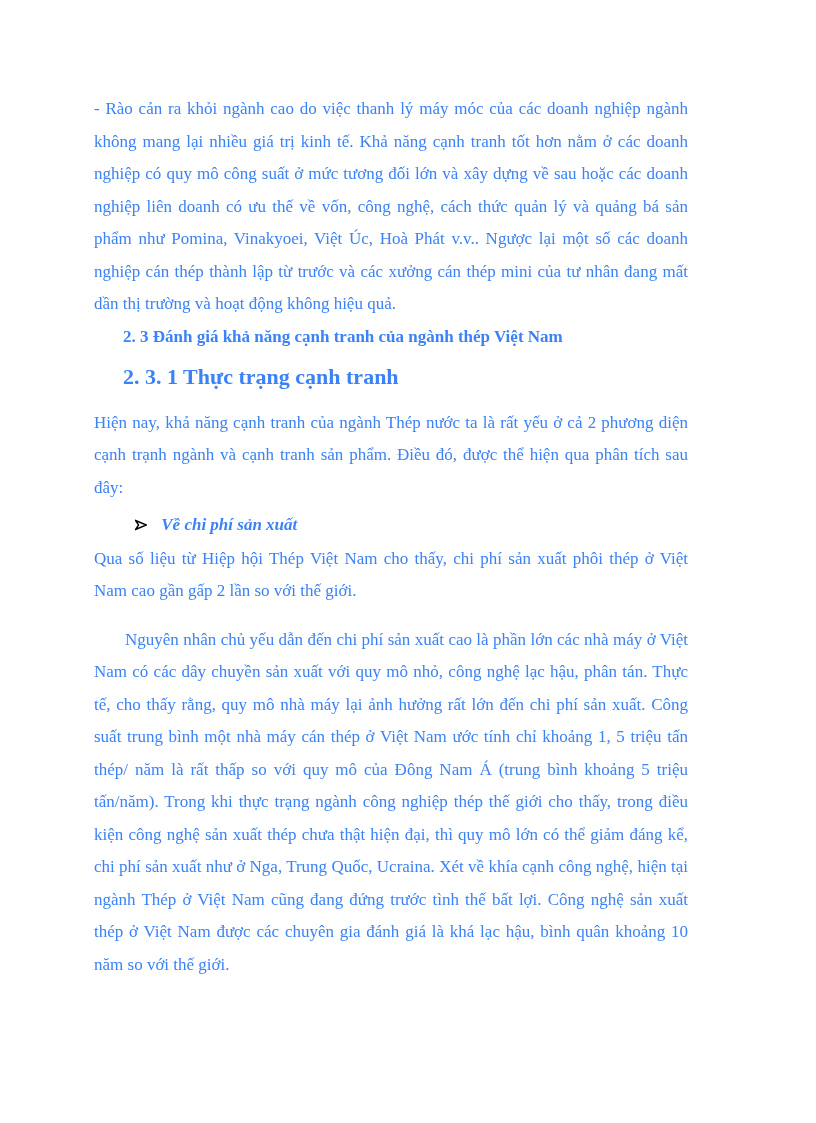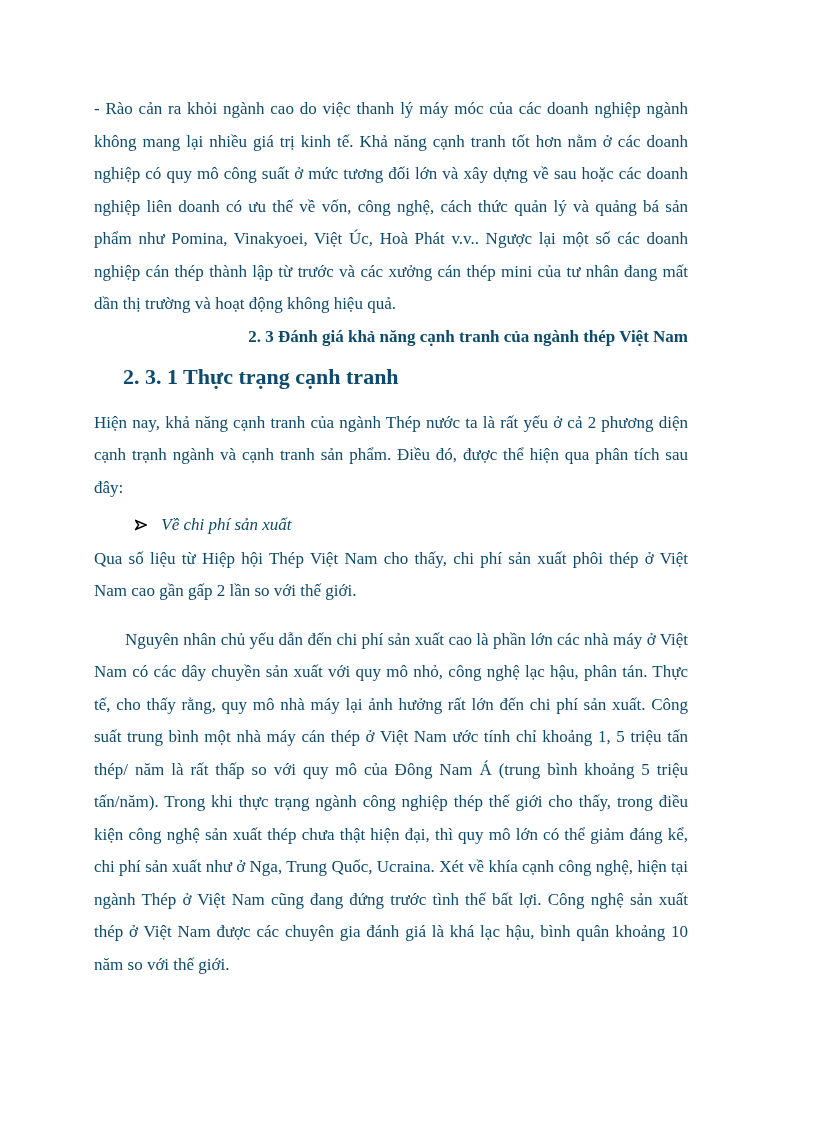--- a/index.html
+++ b/index.html
@@ -7,38 +7,38 @@
     padding: 0;
     background: #ffffff;
   }
   .page {
     position: relative;
     box-sizing: border-box;
     width: 776px;
     height: 1123px;
     margin: 0;
     background: #ffffff;
-    color: #0c4a6e;
+    color: #3b82f6;
     font-family: "Liberation Serif", "DejaVu Serif", serif;
     font-size: 17px;
     line-height: 32.5px;
     text-align: justify;
     padding: 93px 88px 40px 94px;
     overflow: hidden;
   }
   .para {
     margin: 0;
   }
   .section-heading {
     margin: 0;
     padding-left: 29px;
     font-weight: bold;
     font-size: 17px;
     line-height: 32.5px;
-    text-align: right;
+    text-align: left;
   }
   .subsection-heading {
     margin: 8px 0 0 0;
     padding-left: 29px;
     font-weight: bold;
     font-size: 22px;
     line-height: 32.5px;
     text-align: left;
   }
   .para-after-heading {
@@ -49,21 +49,21 @@
     padding-left: 41px;
     text-align: left;
   }
   .bullet-arrow {
     display: inline-block;
     width: 12px;
     margin-right: 10px;
     vertical-align: -1px;
   }
   .bullet-text {
-    font-weight: normal;
+    font-weight: bold;
     font-style: italic;
   }
   .para-spaced {
     margin-top: 0;
   }
   .para-last {
     margin-top: 16px;
     text-indent: 31px;
   }
 </style>

